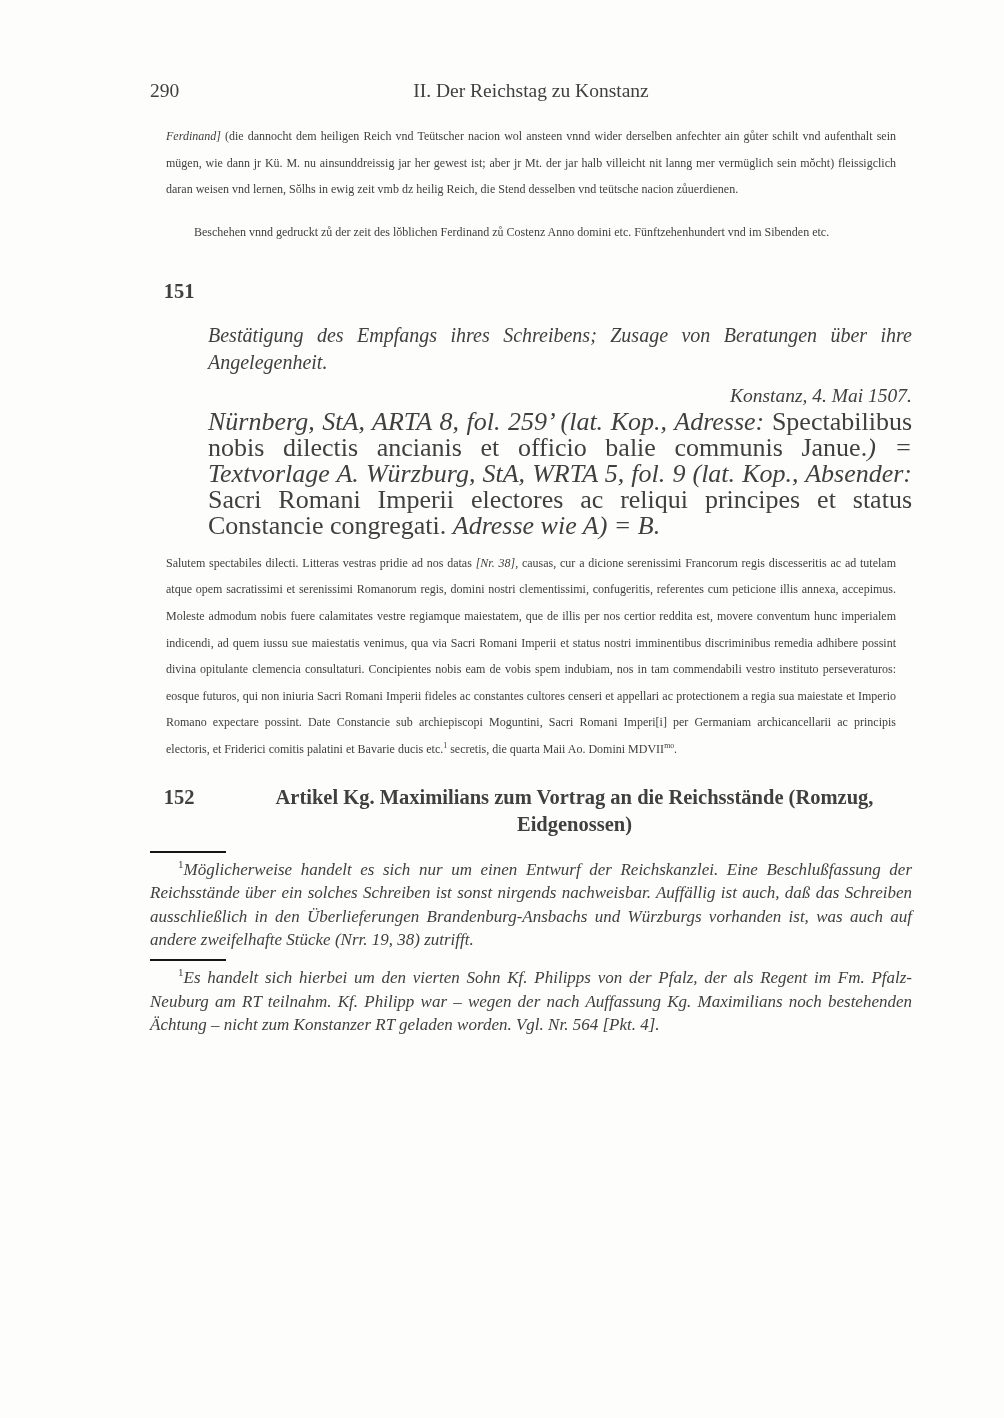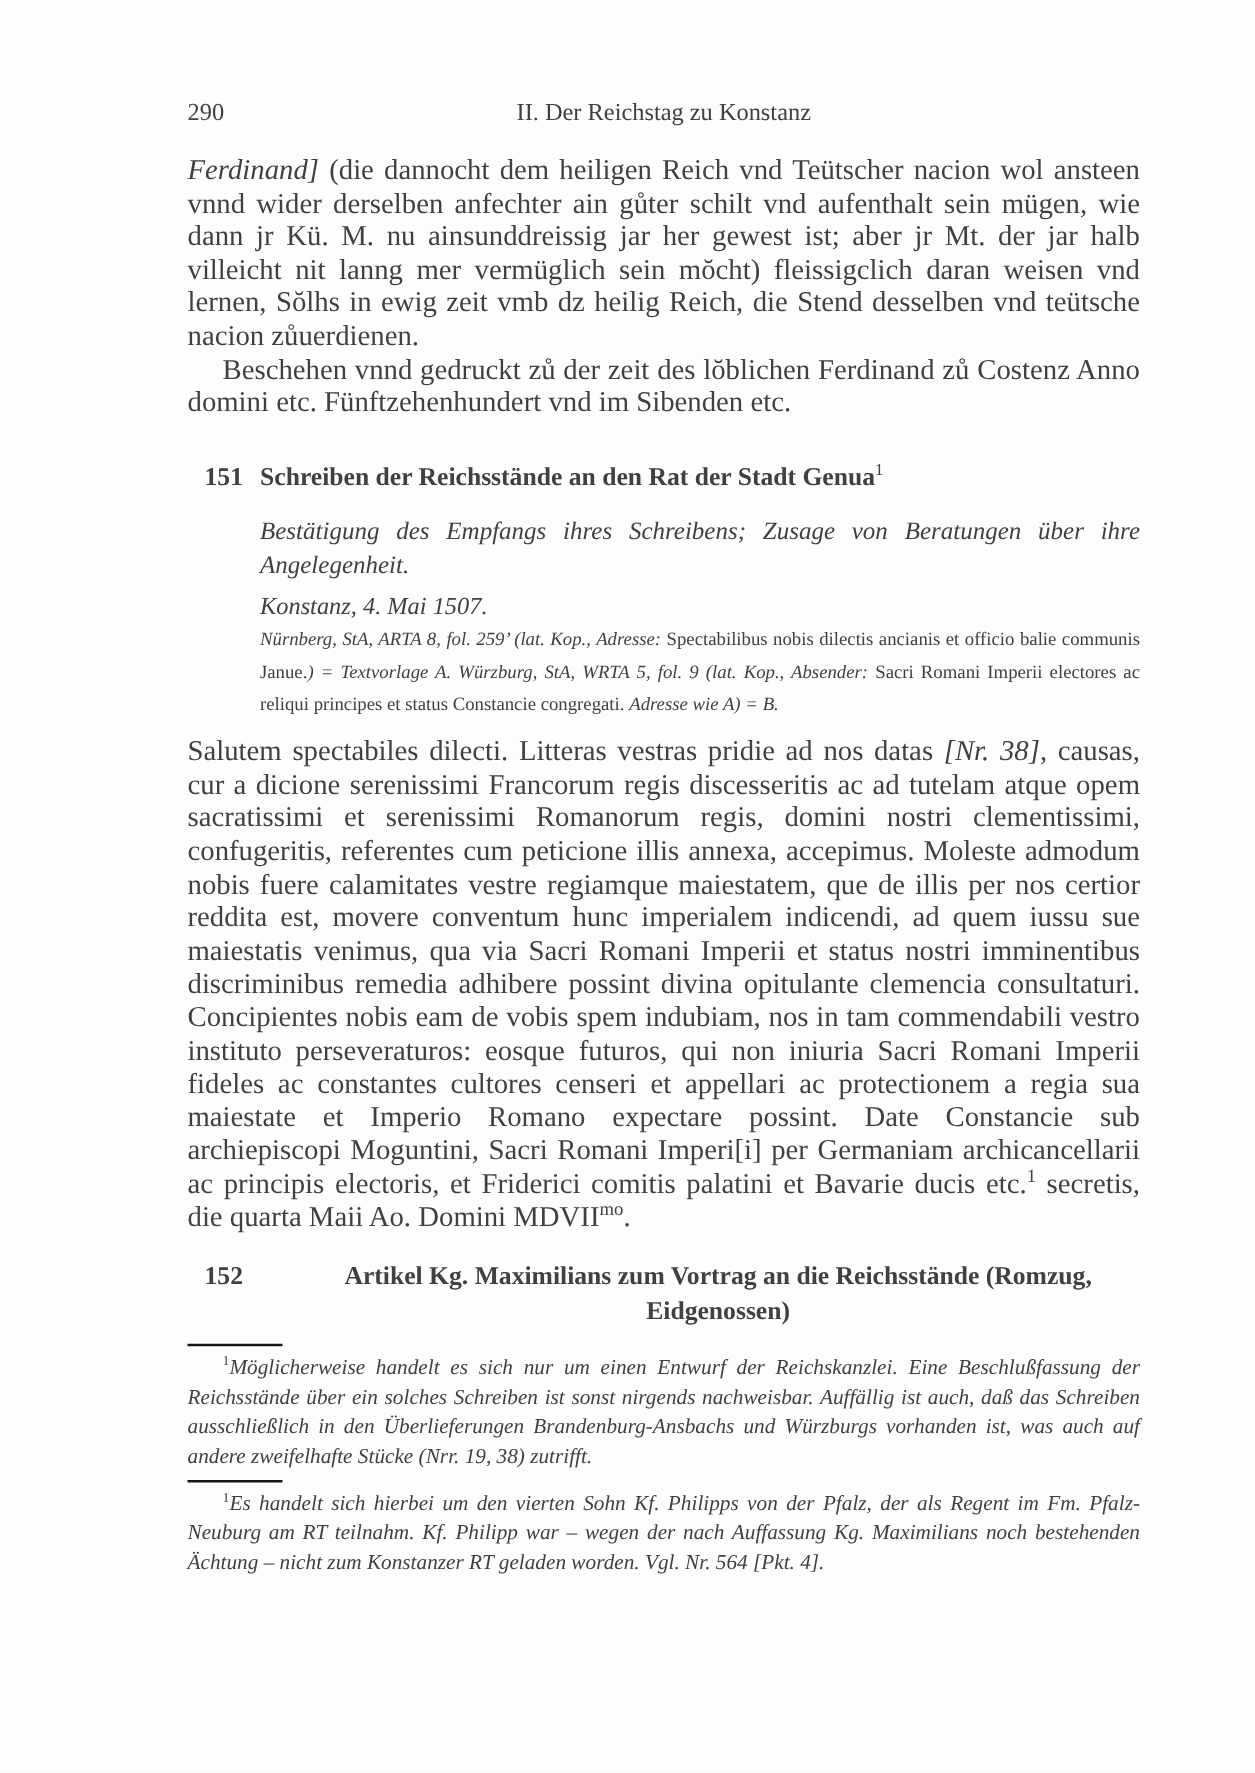--- a/index.html
+++ b/index.html
@@ -23,22 +23,22 @@
   .head-row {
     position: relative;
     height: 26px;
     font-size: 19.5px;
     line-height: 26px;
   }
   .page-num { position: absolute; left: 0; top: 0; }
   .running-head { display: block; text-align: center; }
 
   .body-text {
-    margin: 0;
-    font-size: 23px;
+    margin: 16px;
+    font-size: 12px;
     line-height: 26.6px;
     text-align: justify;
   }
   .para1 { margin-top: 19px; }
   .indent { text-indent: 28px; }
 
   .section-heading {
     display: flex;
     margin-top: 33px;
     font-size: 20.5px;
@@ -56,24 +56,25 @@
     line-height: 27px;
     text-align: justify;
   }
   .last-just { text-align-last: justify; }
 
   .dateline {
     margin: 7px 0 0 58px;
     font-style: italic;
     font-size: 19.5px;
     line-height: 26px;
+    text-align: right;
   }
   .source-note {
     margin: 0 0 0 58px;
-    font-size: 15px;
+    font-size: 26px;
     line-height: 26px;
     text-align: justify;
   }
   .source-note i { font-style: italic; }
 
   .letter { margin-top: 11px; }
   .letter i { font-style: italic; }
 
   .second { margin-top: 21px; gap: 29px; }
 
@@ -110,21 +111,20 @@
       <span class="page-num">290</span>
       <span class="running-head">II. Der Reichstag zu Konstanz</span>
     </header>
 
     <p class="body-text para1"><i>Ferdinand]</i><span> (die dannocht dem heiligen Reich vnd Teütscher nacion wol ansteen vnnd wider derselben anfechter ain gůter schilt vnd aufenthalt sein mügen, wie dann jr Kü. M. nu ainsunddreissig jar her gewest ist; aber jr Mt. der jar halb villeicht nit lanng mer vermüglich sein mŏcht) fleissigclich daran weisen vnd lernen, Sŏlhs in ewig zeit vmb dz heilig Reich, die Stend desselben vnd teütsche nacion zůuerdienen.</span></p>
 
     <p class="body-text indent">Beschehen vnnd gedruckt zů der zeit des lŏblichen Ferdinand zů Costenz Anno domini etc. Fünftzehenhundert vnd im Sibenden etc.</p>
 
     <div class="section-heading">
       <span class="sec-num">151</span>
-      <h2 class="sec-title"><span>Schreiben der Reichsstände an den Rat der Stadt Genua</span><sup class="fn-mark">1</sup></h2>
     </div>
 
     <p class="summary">Bestätigung des Empfangs ihres Schreibens; Zusage von Beratungen über ihre Angelegenheit.</p>
 
     <p class="dateline">Konstanz, 4. Mai 1507.</p>
 
     <p class="source-note"><i>Nürnberg, StA, ARTA 8, fol. 259’ (lat. Kop., Adresse: </i><span>Spectabilibus nobis dilectis ancianis et officio balie communis Janue.</span><i>) = Textvorlage A. Würzburg, StA, WRTA 5, fol. 9 (lat. Kop., Absender: </i><span>Sacri Romani Imperii electores ac reliqui principes et status Constancie congregati. </span><i>Adresse wie A) = B.</i></p>
 
     <p class="body-text letter"><span>Salutem spectabiles dilecti. Litteras vestras pridie ad nos datas </span><i>[Nr. 38]</i><span>, causas, cur a dicione serenissimi Francorum regis discesseritis ac ad tutelam atque opem sacratissimi et serenissimi Romanorum regis, domini nostri clementissimi, confugeritis, referentes cum peticione illis annexa, accepimus. Moleste admodum nobis fuere calamitates vestre regiamque maiestatem, que de illis per nos certior reddita est, movere conventum hunc imperialem indicendi, ad quem iussu sue maiestatis venimus, qua via Sacri Romani Imperii et status nostri imminentibus discriminibus remedia adhibere possint divina opitulante clemencia consultaturi. Concipientes nobis eam de vobis spem indubiam, nos in tam commendabili vestro instituto perseveraturos: eosque futuros, qui non iniuria Sacri Romani Imperii fideles ac constantes cultores censeri et appellari ac protectionem a regia sua maiestate et Imperio Romano expectare possint. Date Constancie sub archiepiscopi Moguntini, Sacri Romani Imperi[i] per Germaniam archicancellarii ac principis electoris, et Friderici comitis palatini et Bavarie ducis etc.</span><sup class="fn-mark">1</sup><span> secretis, die quarta Maii Ao. Domini MDVII</span><sup class="fn-mark">mo</sup><span>.</span></p>
 

